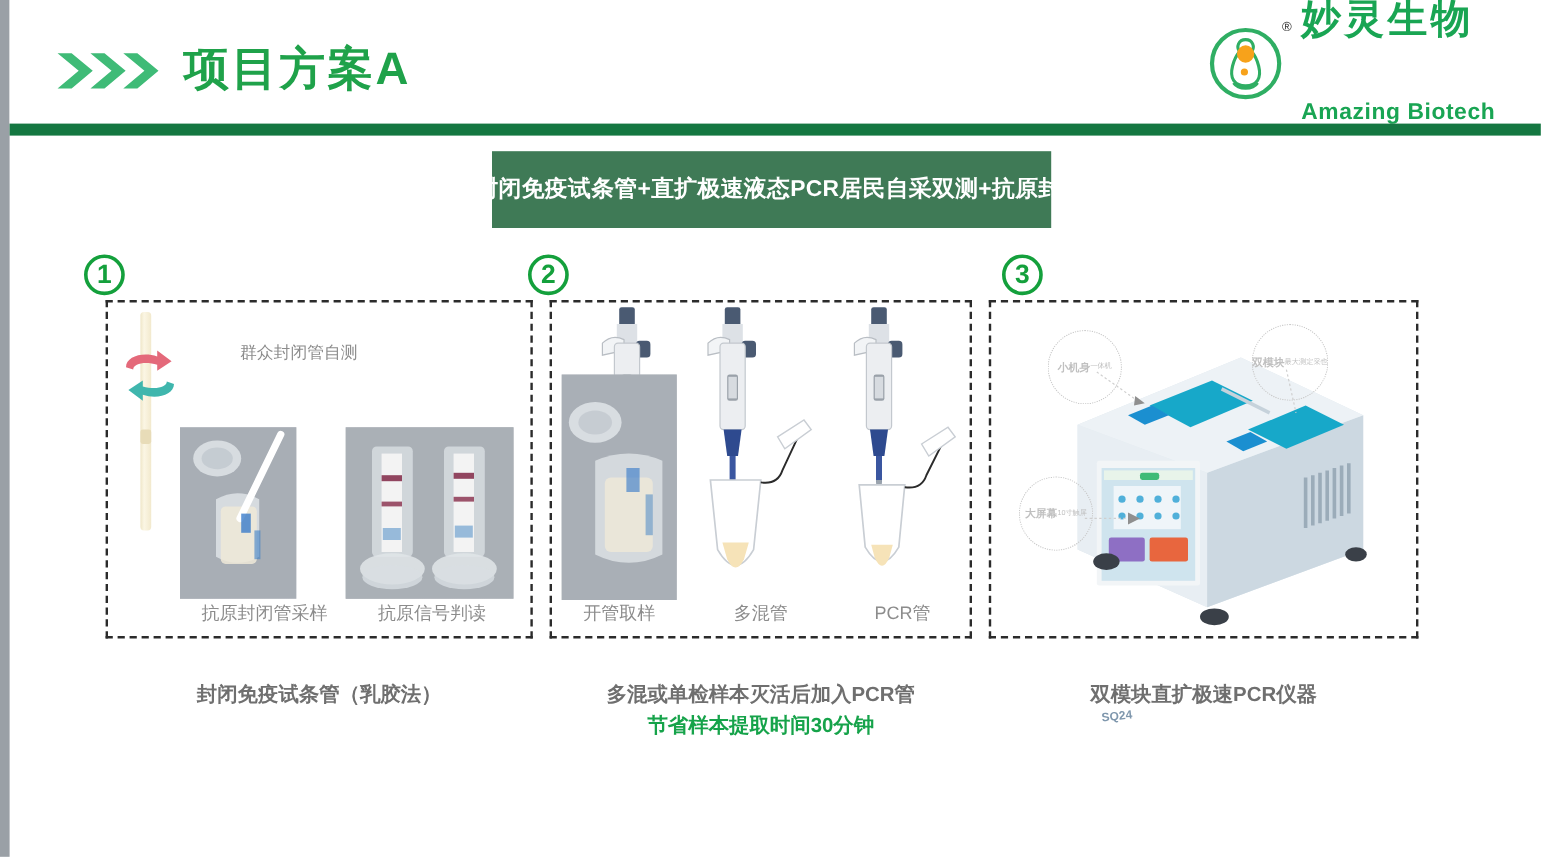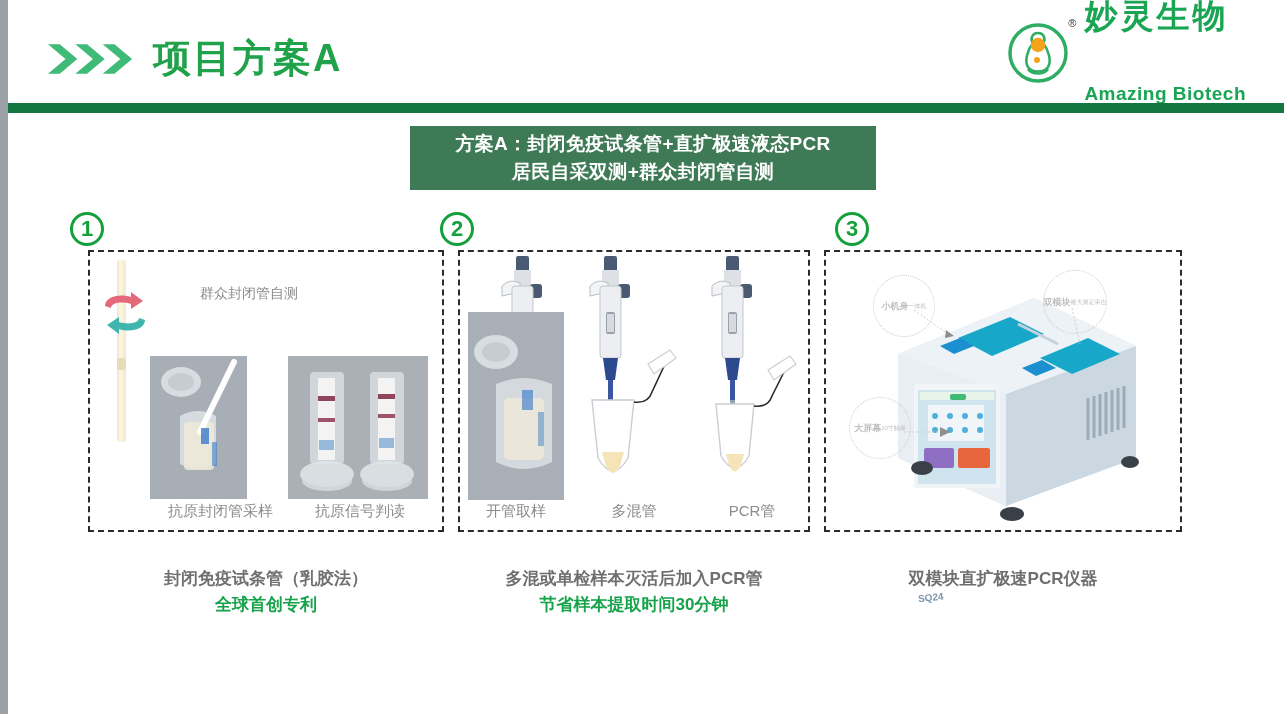--- a/index.html
+++ b/index.html
@@ -48,21 +48,21 @@
     line-height:22px;white-space:nowrap;
   }
   .header-rule{
     position:absolute;left:8px;top:103px;width:1276px;height:10px;
     background:#147741;
   }
   
   .banner{
     position:absolute;left:410px;top:126px;width:466px;height:64px;
     background:#3f7a56;
-    display:flex;flex-direction:column;align-items:center;justify-content:center;
+    display:flex;align-items:center;justify-content:center;
     color:#ffffff;
   }
   .banner-line{
     font-size:19px;font-weight:bold;line-height:28px;letter-spacing:.3px;
     white-space:nowrap;
   }
   
   .badge{
     position:absolute;width:34px;height:34px;border-radius:50%;
     border:3px solid #14a03c;color:#14a03c;
@@ -179,21 +179,21 @@
     <div class="logo-text">
       <div class="logo-cn">妙灵生物</div>
       <div class="logo-en">Amazing Biotech</div>
     </div>
   </div>
 </div>
 <div class="header-rule"></div>
 
 <div class="banner">
   <div class="banner-line">方案A：封闭免疫试条管+直扩极速液态PCR</div>
-  <div class="banner-line">居民自采双测+群众封闭管自测</div>
+  <div class="banner-line">居民自采双测+抗原封闭管采样</div>
 </div>
 
 <div class="badge" id="badge1">1</div>
 <div class="badge" id="badge2">2</div>
 <div class="badge" id="badge3">3</div>
 
 <div class="panel" id="panel1">
   <div class="panel-inner">
 
     <div class="swab"></div>
@@ -386,21 +386,20 @@
       <div class="c-main">双模块</div>
       <div class="c-sub">最大测定采也</div>
     </div>
 
     <div class="model-label">SQ24</div>
   </div>
 </div>
 
 <div class="summary" id="sum1">
   <div class="sum-a">封闭免疫试条管（乳胶法）</div>
-  <div class="sum-b">全球首创专利</div>
 </div>
 <div class="summary" id="sum2">
   <div class="sum-a">多混或单检样本灭活后加入PCR管</div>
   <div class="sum-b">节省样本提取时间30分钟</div>
 </div>
 <div class="summary" id="sum3">
   <div class="sum-a">双模块直扩极速PCR仪器</div>
 </div>
 
 </body></html>

